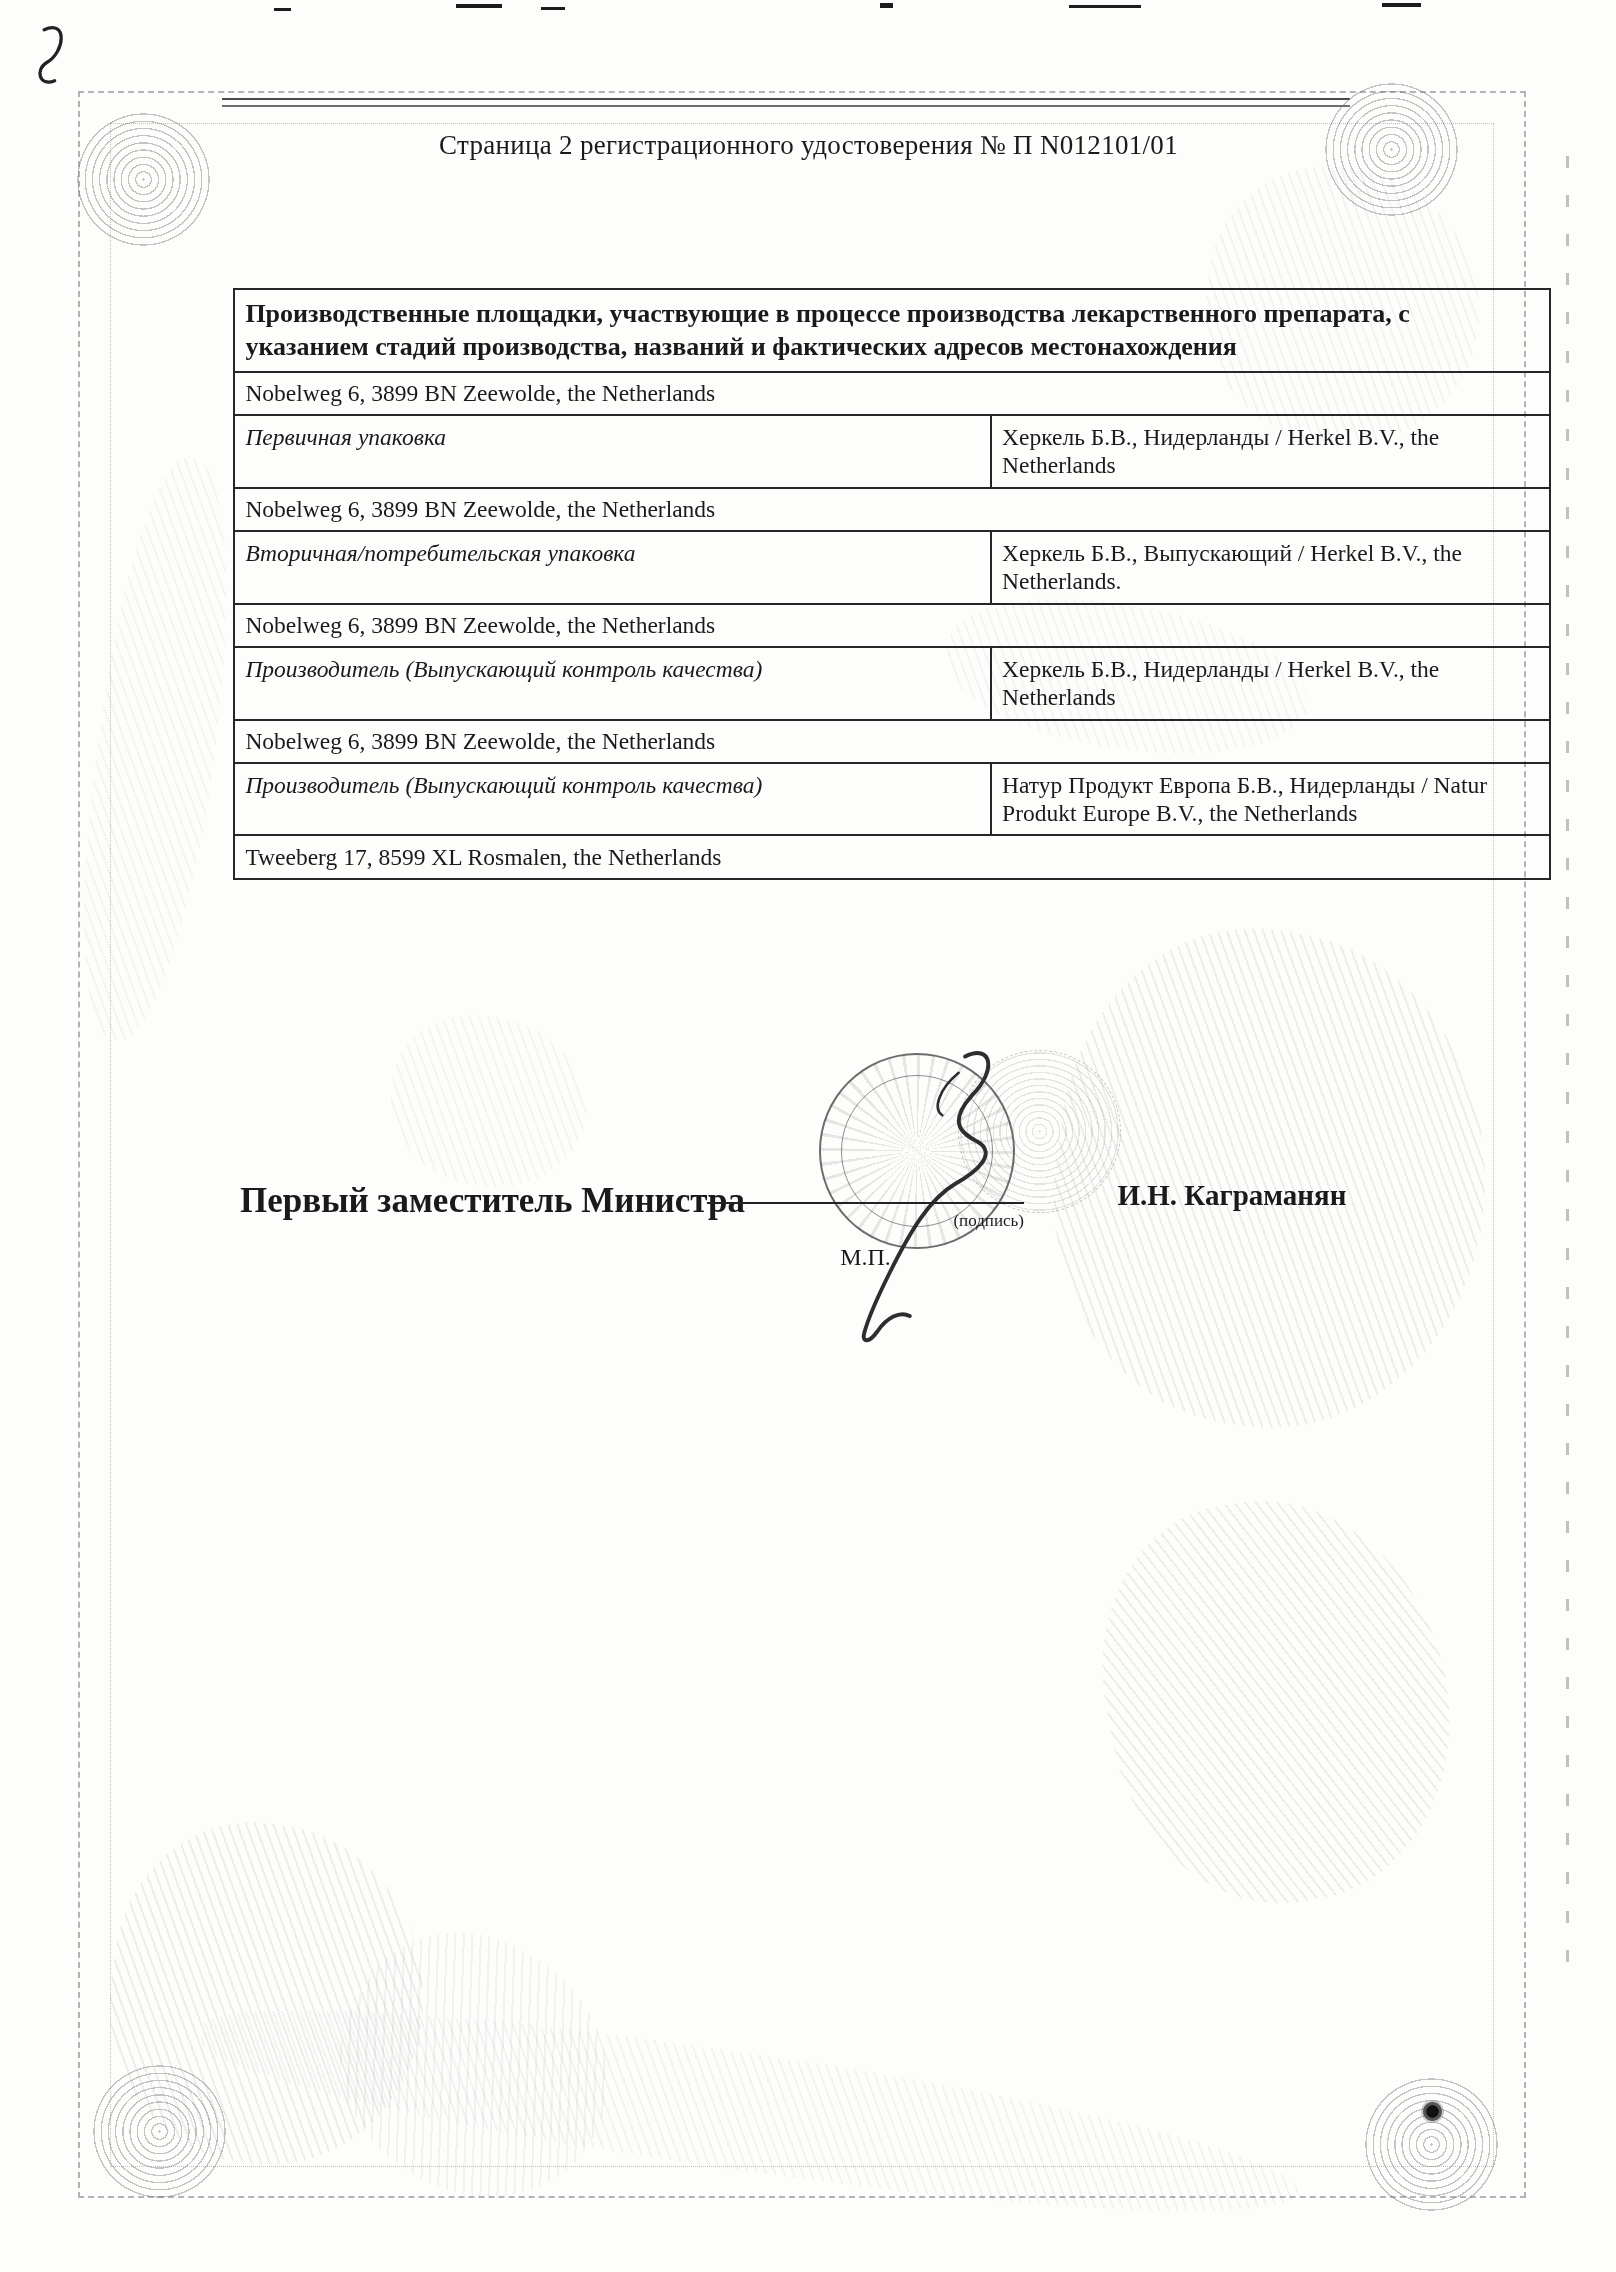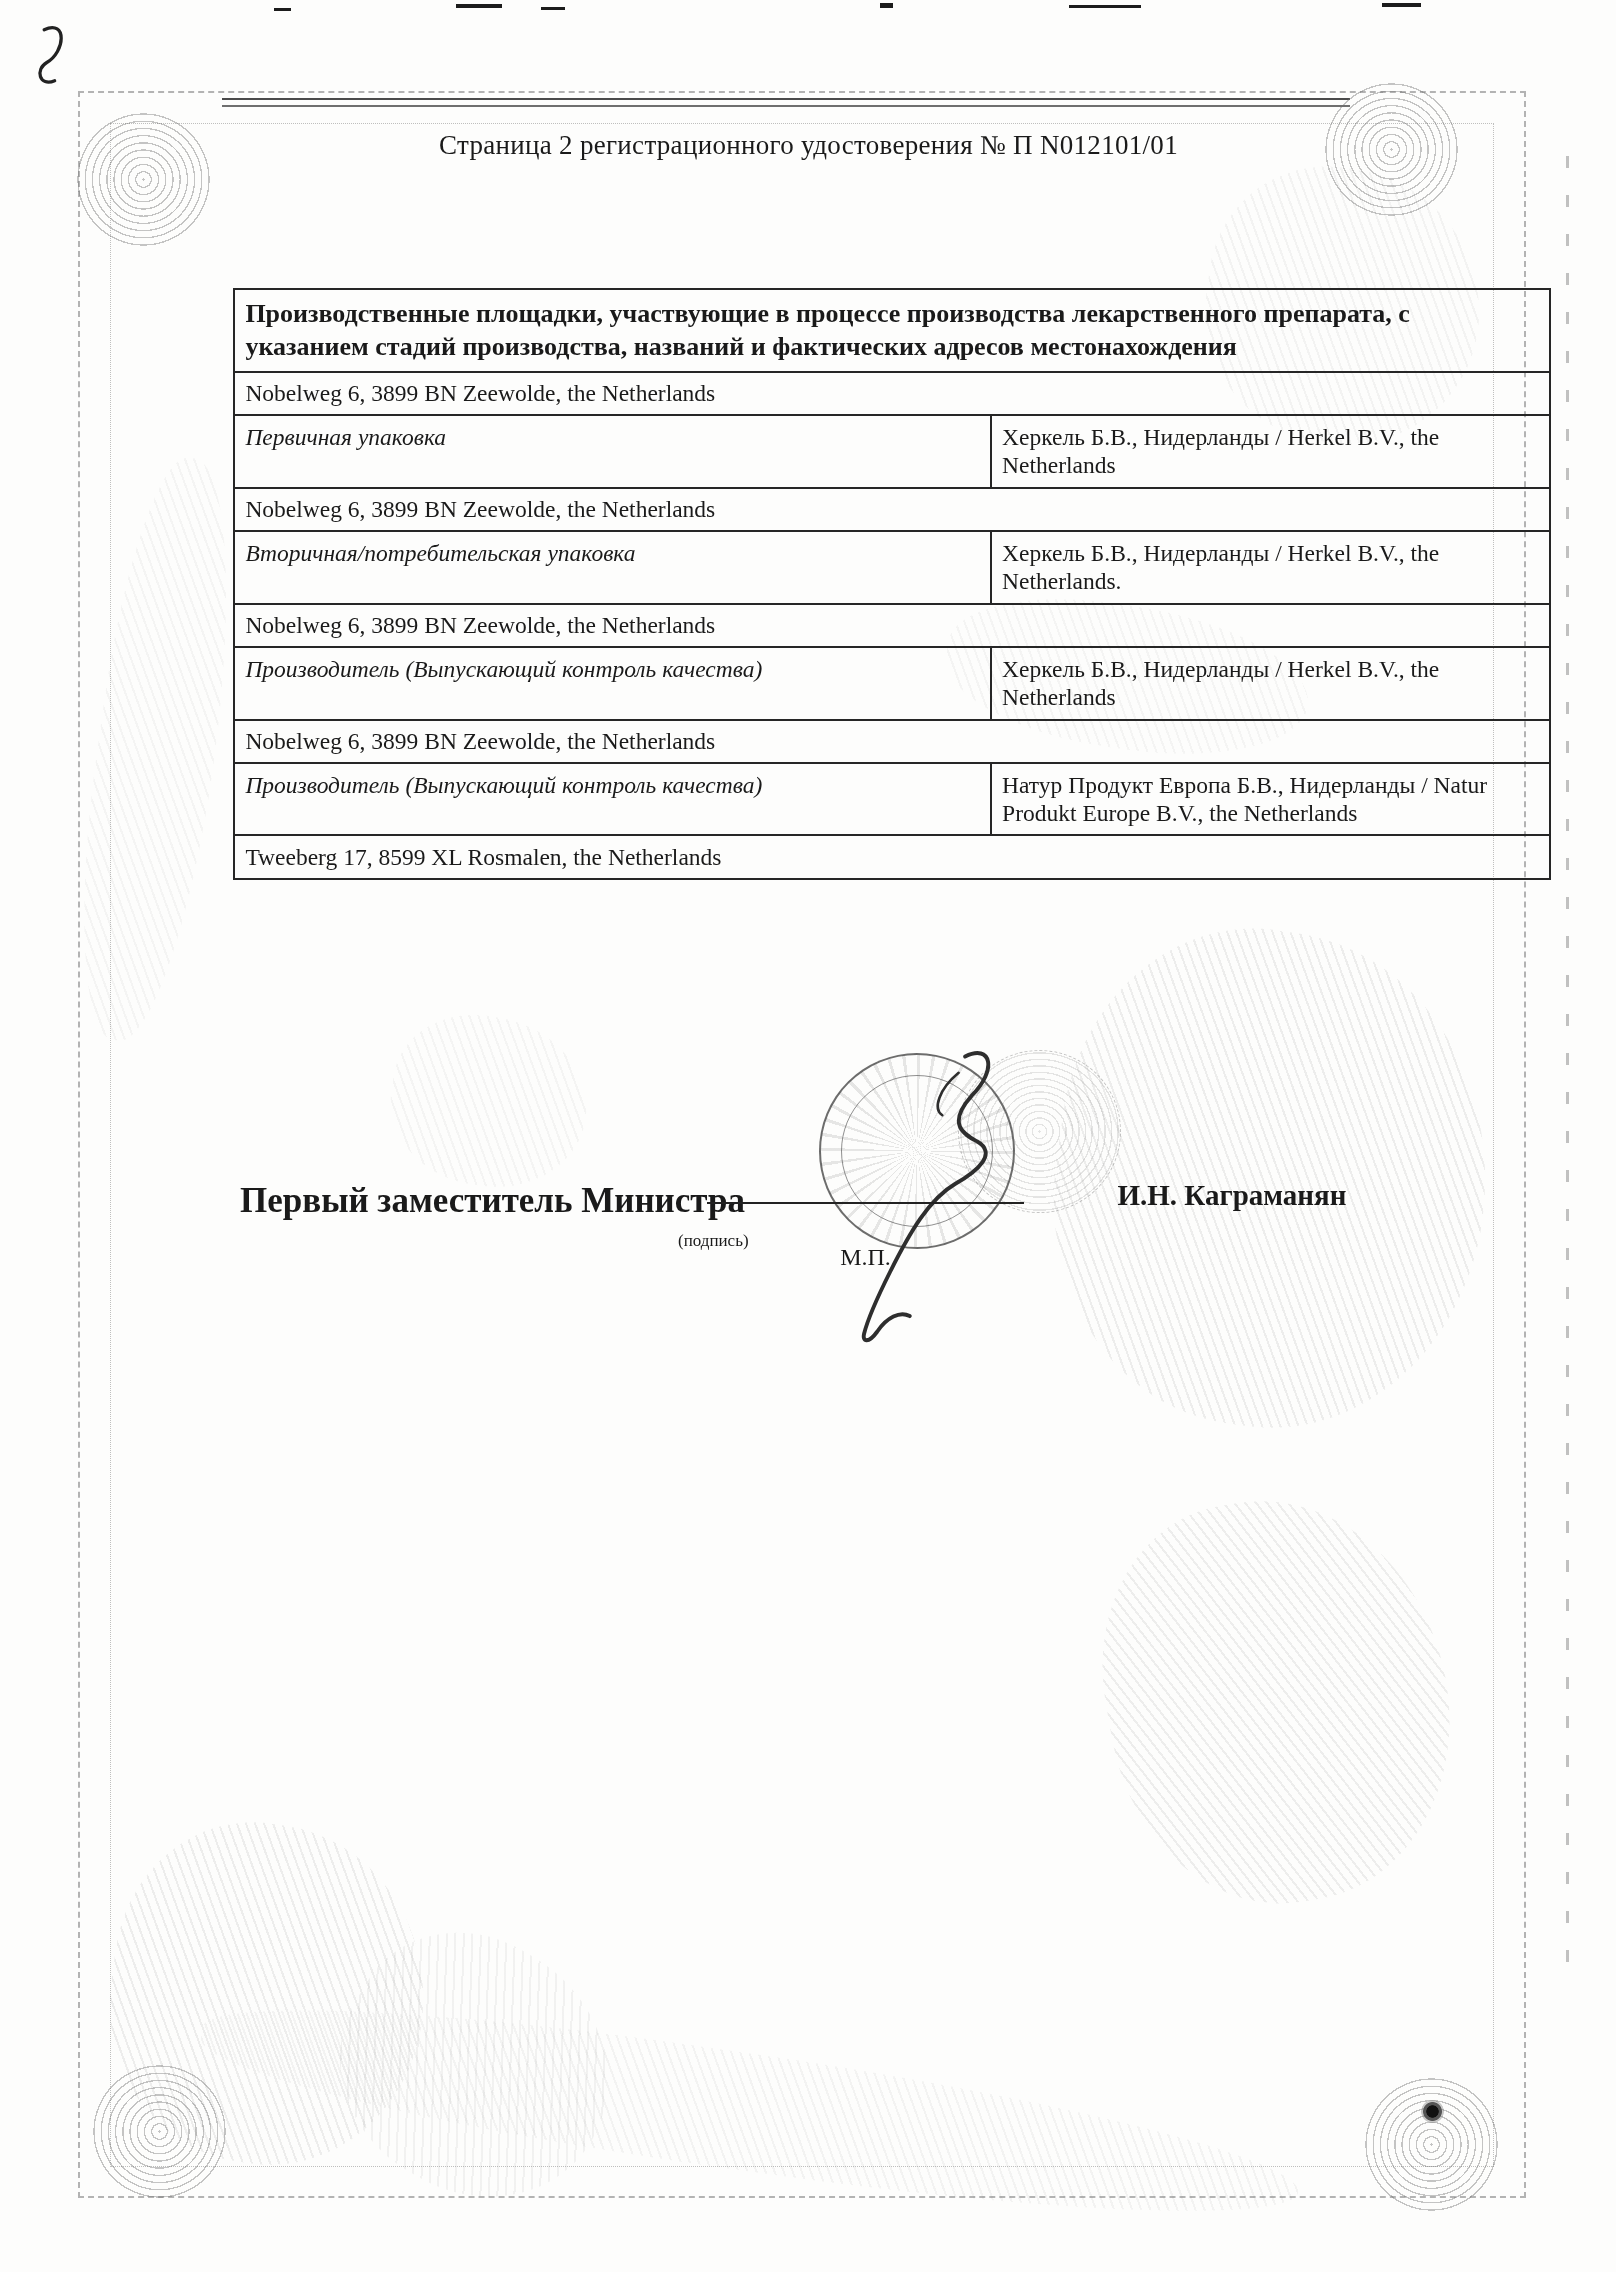--- a/index.html
+++ b/index.html
@@ -97,22 +97,22 @@
   
   .official-title {
     position: absolute; left: 240px; top: 1181px;
     font-size: 35px; font-weight: bold;
   }
   .sig-line {
     position: absolute; left: 707px; top: 1173px; width: 317px; height: 31px;
     border-bottom: 2px solid #222;
   }
   .sig-caption {
-    position: absolute; left: 678px; top: 1211px; width: 317px;
-    text-align: left; font-size: 17px; margin-top: 20px;
+    position: absolute; left: 707px; top: 1211px; width: 317px;
+    text-align: right; font-size: 17px;
   }
   .seal-caption {
     position: absolute; left: 707px; top: 1244px; width: 317px;
     text-align: center; font-size: 24px;
   }
   .official-name {
     position: absolute; left: 1069px; top: 1179px; width: 326px;
     text-align: center; font-size: 29px; font-weight: bold;
   }
 
@@ -196,21 +196,21 @@
     <tr>
       <td class="stage">Первичная упаковка</td>
       <td class="manu">Херкель Б.В., Нидерланды / Herkel B.V., the Netherlands</td>
     </tr>
     <tr>
       <td colspan="2" class="addr">Nobelweg 6, 3899 BN Zeewolde, the Netherlands</td>
     </tr>
 
     <tr>
       <td class="stage">Вторичная/потребительская упаковка</td>
-      <td class="manu">Херкель Б.В., Нидерланды / Herkel B.V., the Netherlands.</td>
+      <td class="manu">Херкель Б.В., Выпускающий / Herkel B.V., the Netherlands.</td>
     </tr>
     <tr>
       <td colspan="2" class="addr">Nobelweg 6, 3899 BN Zeewolde, the Netherlands</td>
     </tr>
 
     <tr>
       <td class="stage">Производитель (Выпускающий контроль качества)</td>
       <td class="manu">Херкель Б.В., Нидерланды / Herkel B.V., the Netherlands</td>
     </tr>
     <tr>

